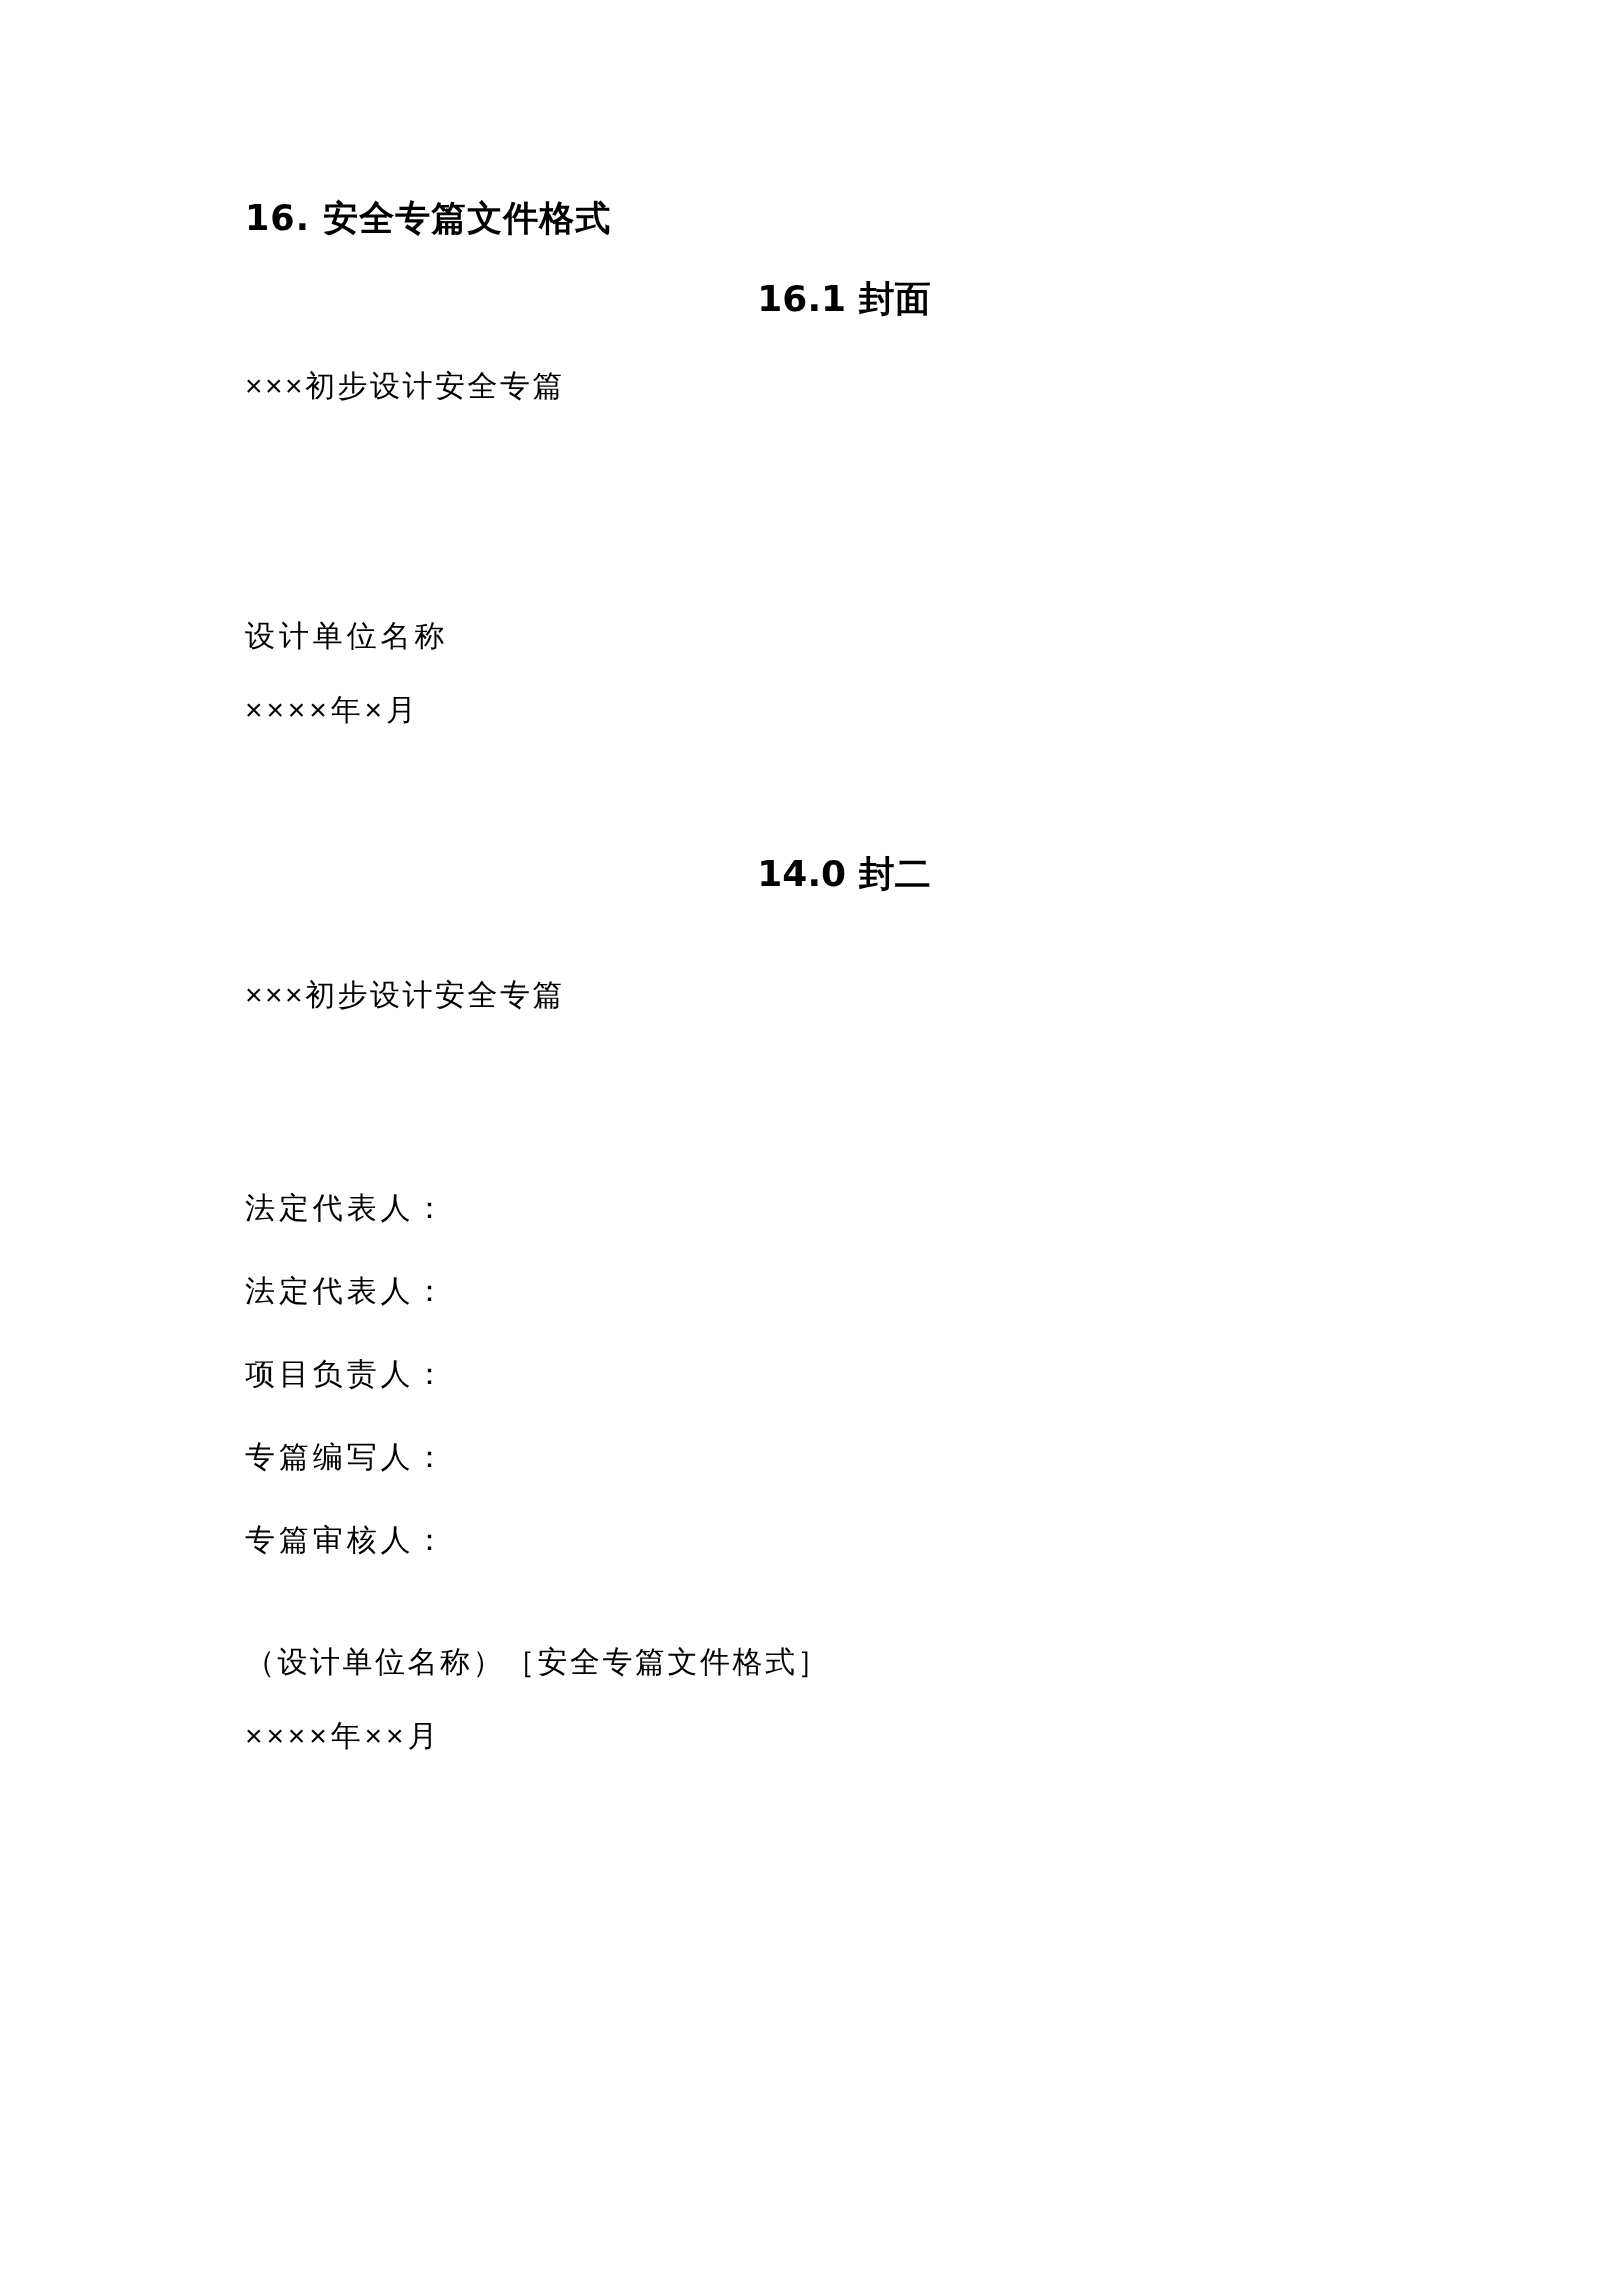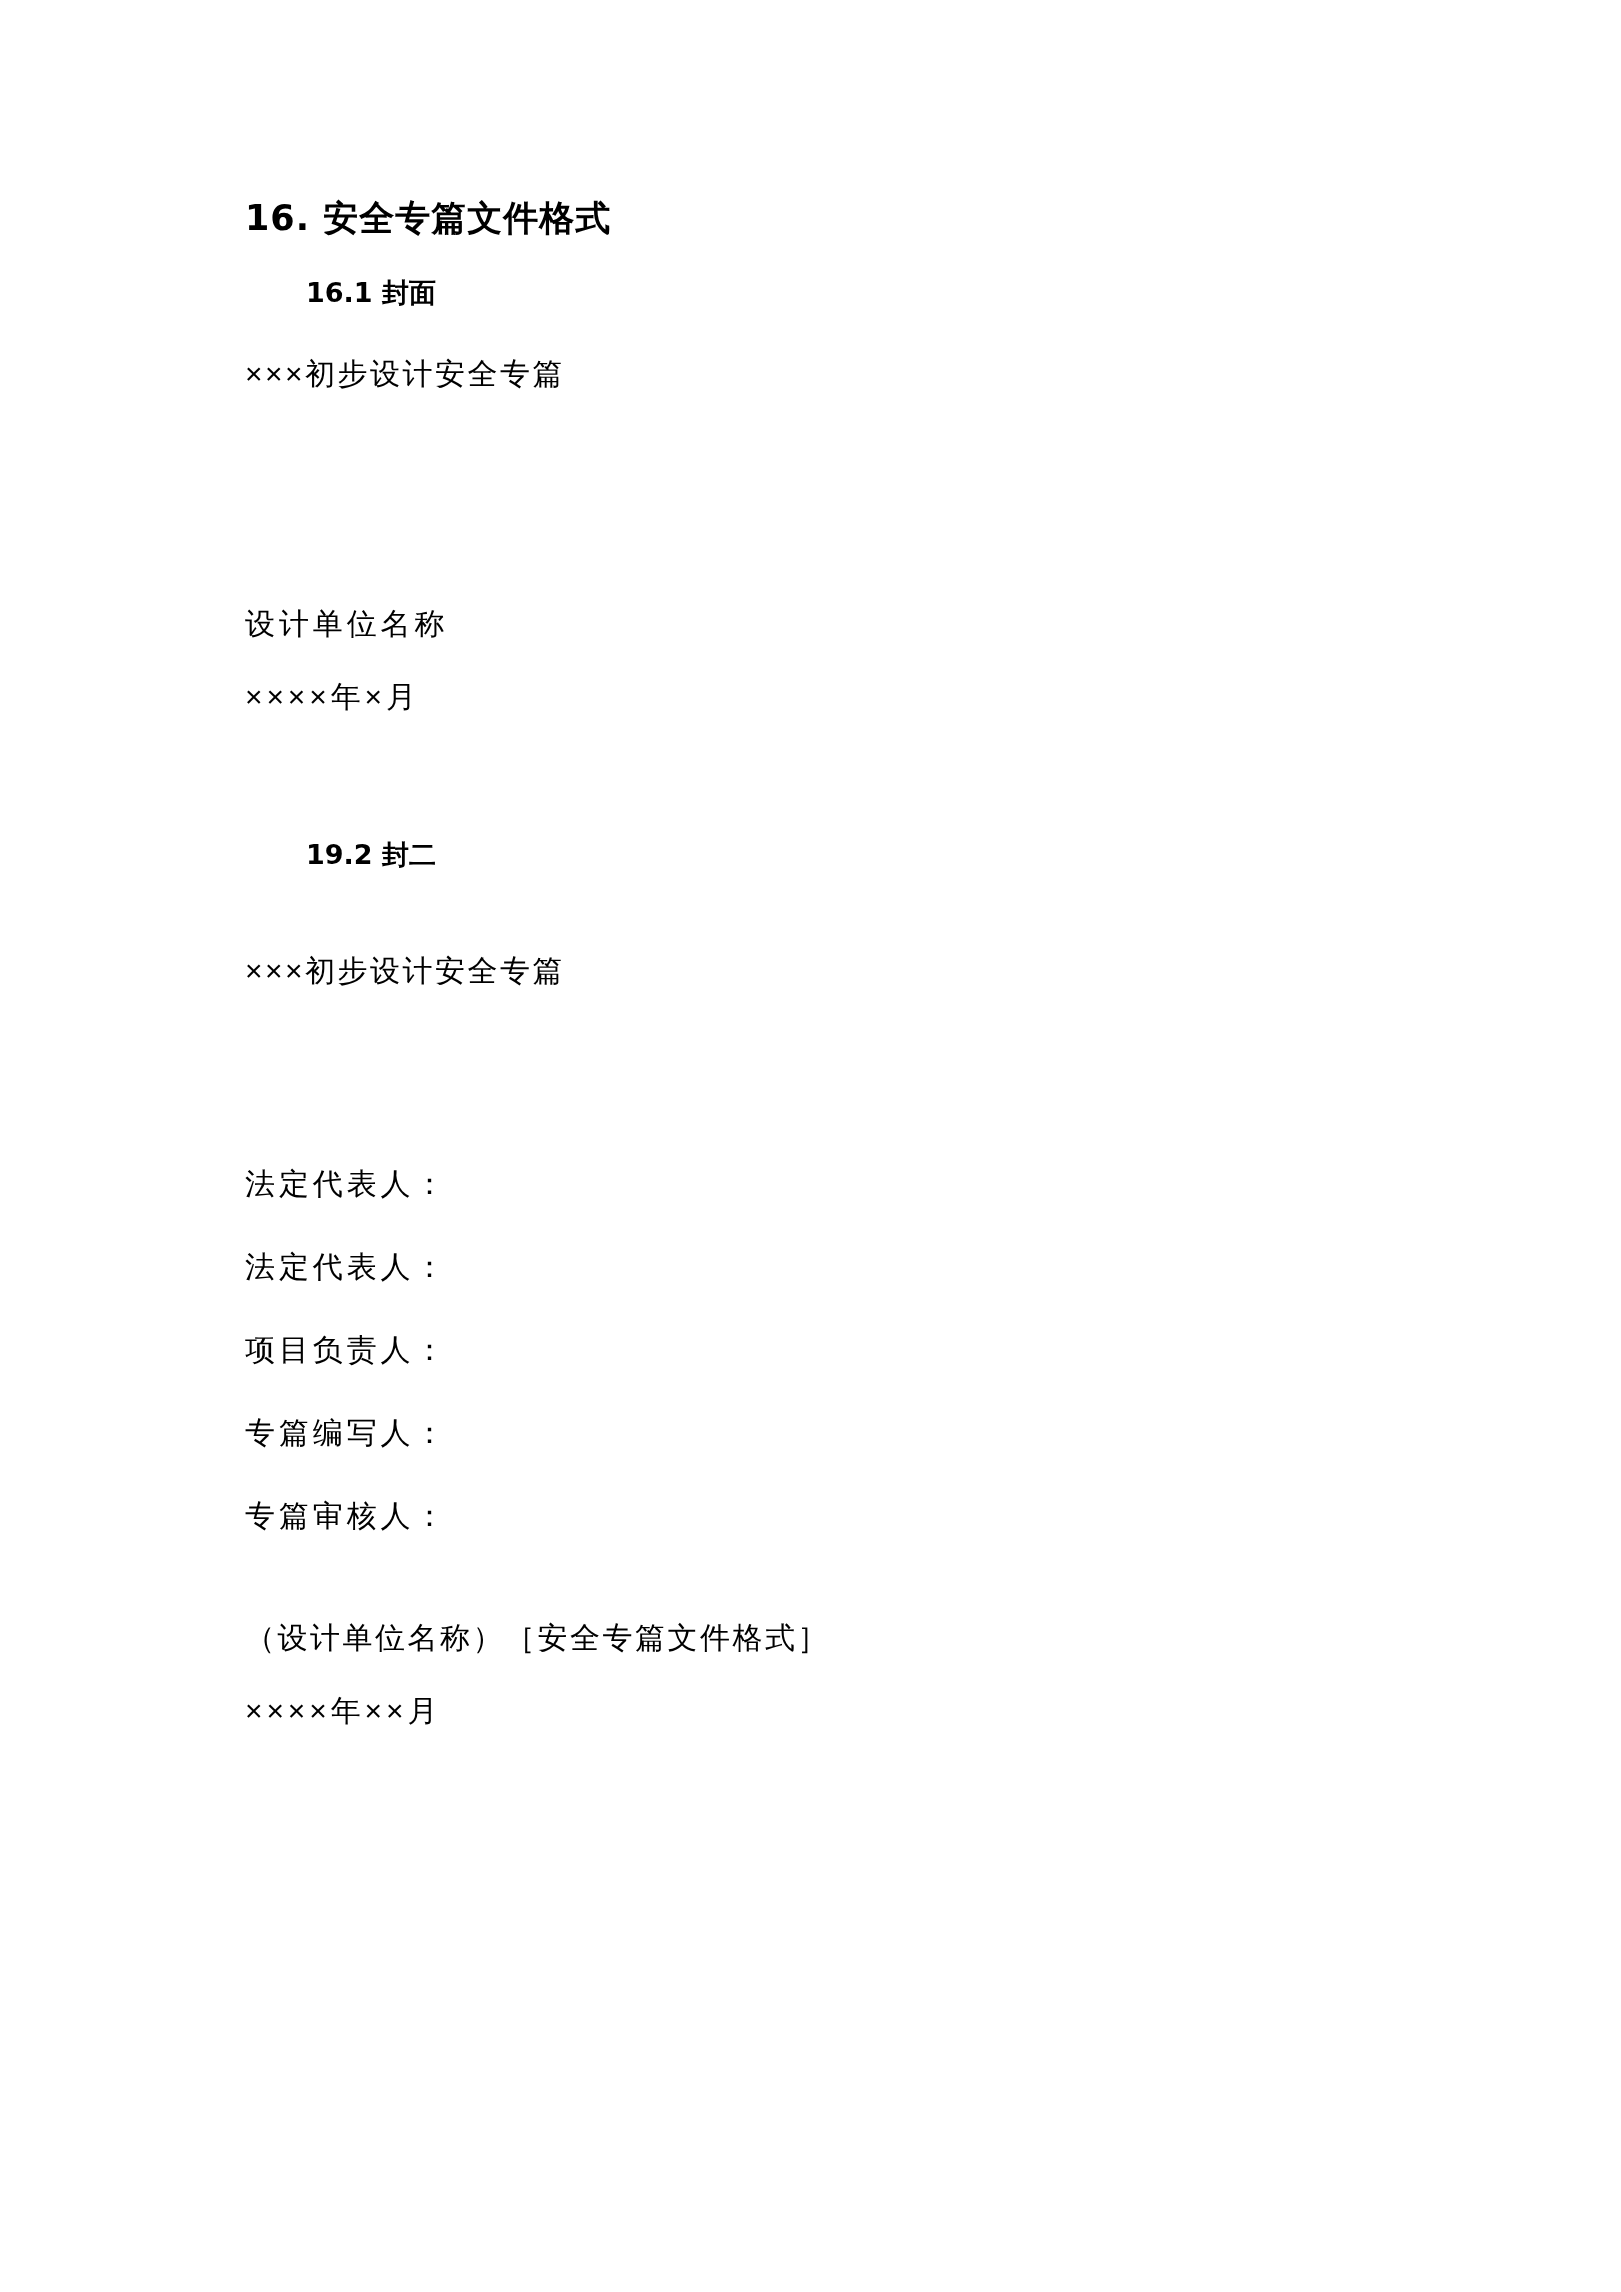--- a/index.html
+++ b/index.html
@@ -31,23 +31,24 @@
     font-family: "DejaVu Sans", "Liberation Sans", sans-serif;
     font-weight: bold;
     font-size: 35px;
     letter-spacing: 1px;
     margin: 0 0 33px 0;
     line-height: 1.3;
   }
   .h2 {
     font-family: "DejaVu Sans", "Liberation Sans", sans-serif;
     font-weight: bold;
-    font-size: 27px;
+    font-size: 36px;
     margin: 0 0 0 61px;
     line-height: 1.35;
+    text-align: center;
   }
 
   .doc-line {
     font-family: Liberation Sans, sans-serif;
     font-size: 30px;
     letter-spacing: 2.5px;
     line-height: 1.6;
     text-align: left;
     margin: 0;
   }
@@ -96,21 +97,21 @@
     <div class="cover-block">
       <p class="doc-line">×××初步设计安全专篇</p>
       <div class="spacer-xxl"></div>
       <p class="doc-line wide">设计单位名称</p>
       <div class="spacer-xs"></div>
       <p class="doc-line wide">××××年×月</p>
     </div>
 
     <div class="spacer-l"></div>
 
-    <h2 class="h2">19.2 封二</h2>
+    <h2 class="h2">14.0 封二</h2>
 
     <div class="spacer-m"></div>
 
     <div class="cover-block">
       <p class="doc-line">×××初步设计安全专篇</p>
 
       <div class="spacer-xl"></div>
 
       <div class="signature-block">
         <p class="doc-line wide">法定代表人：</p>

